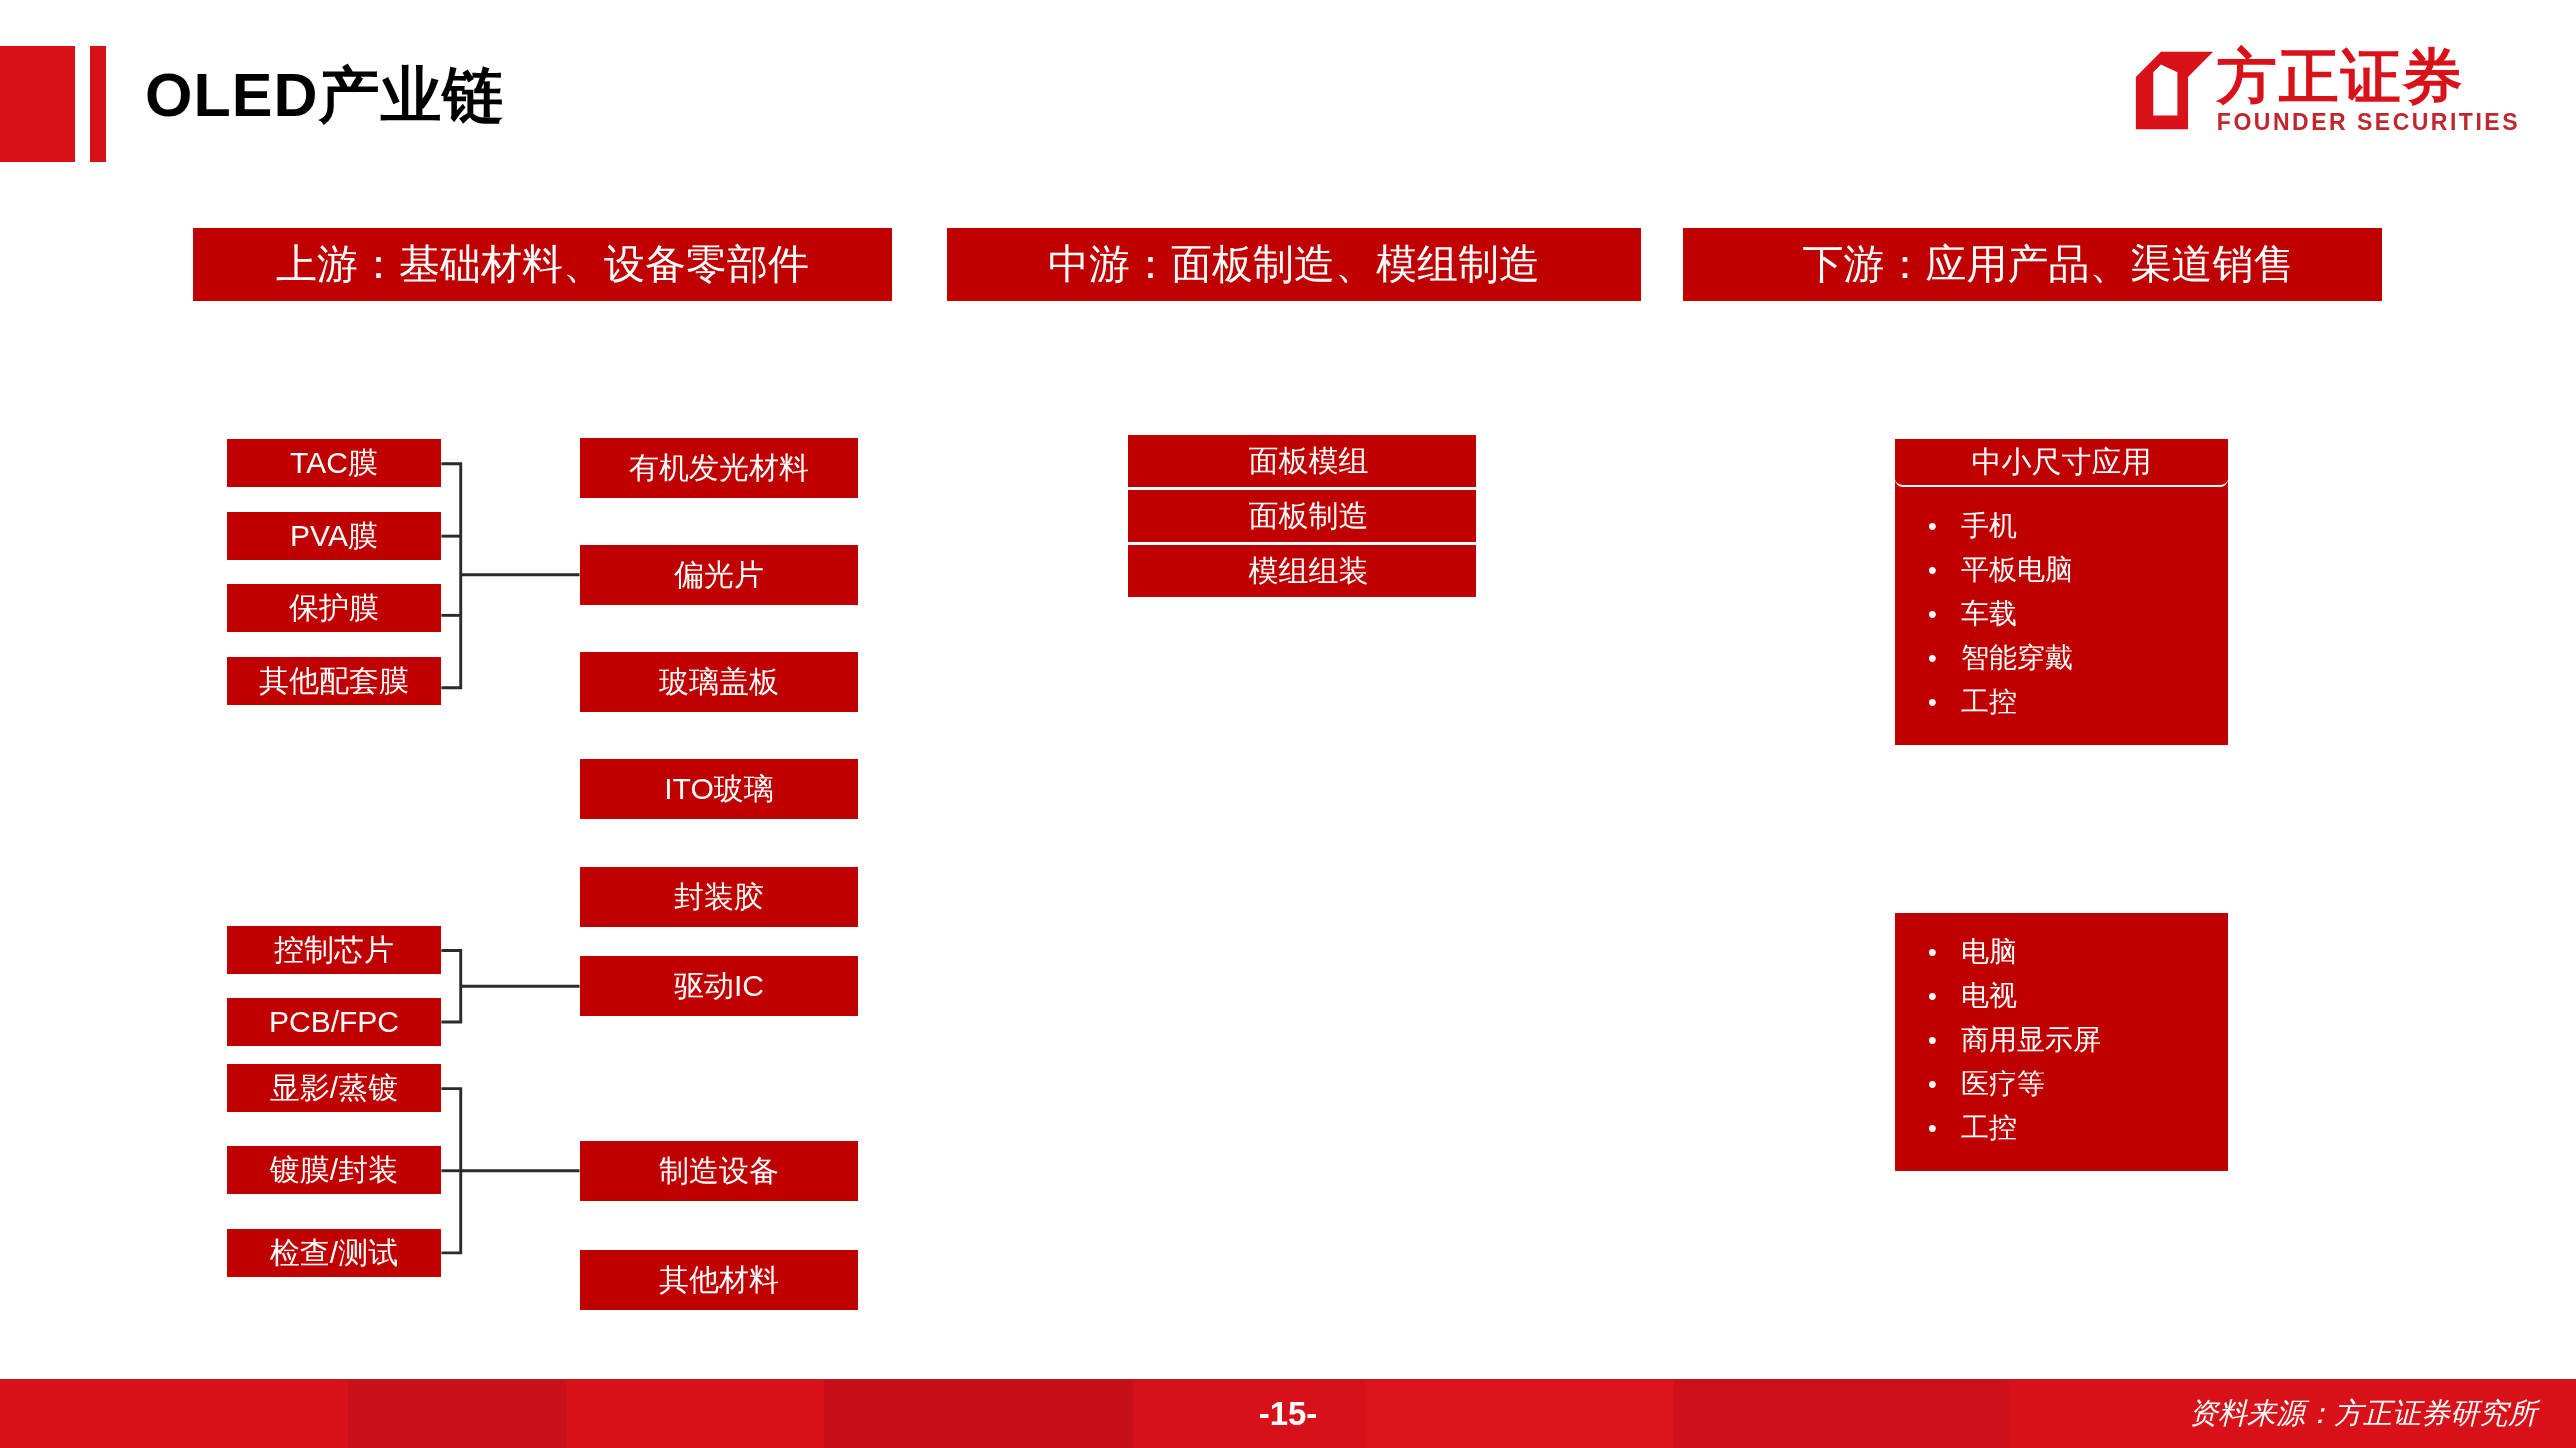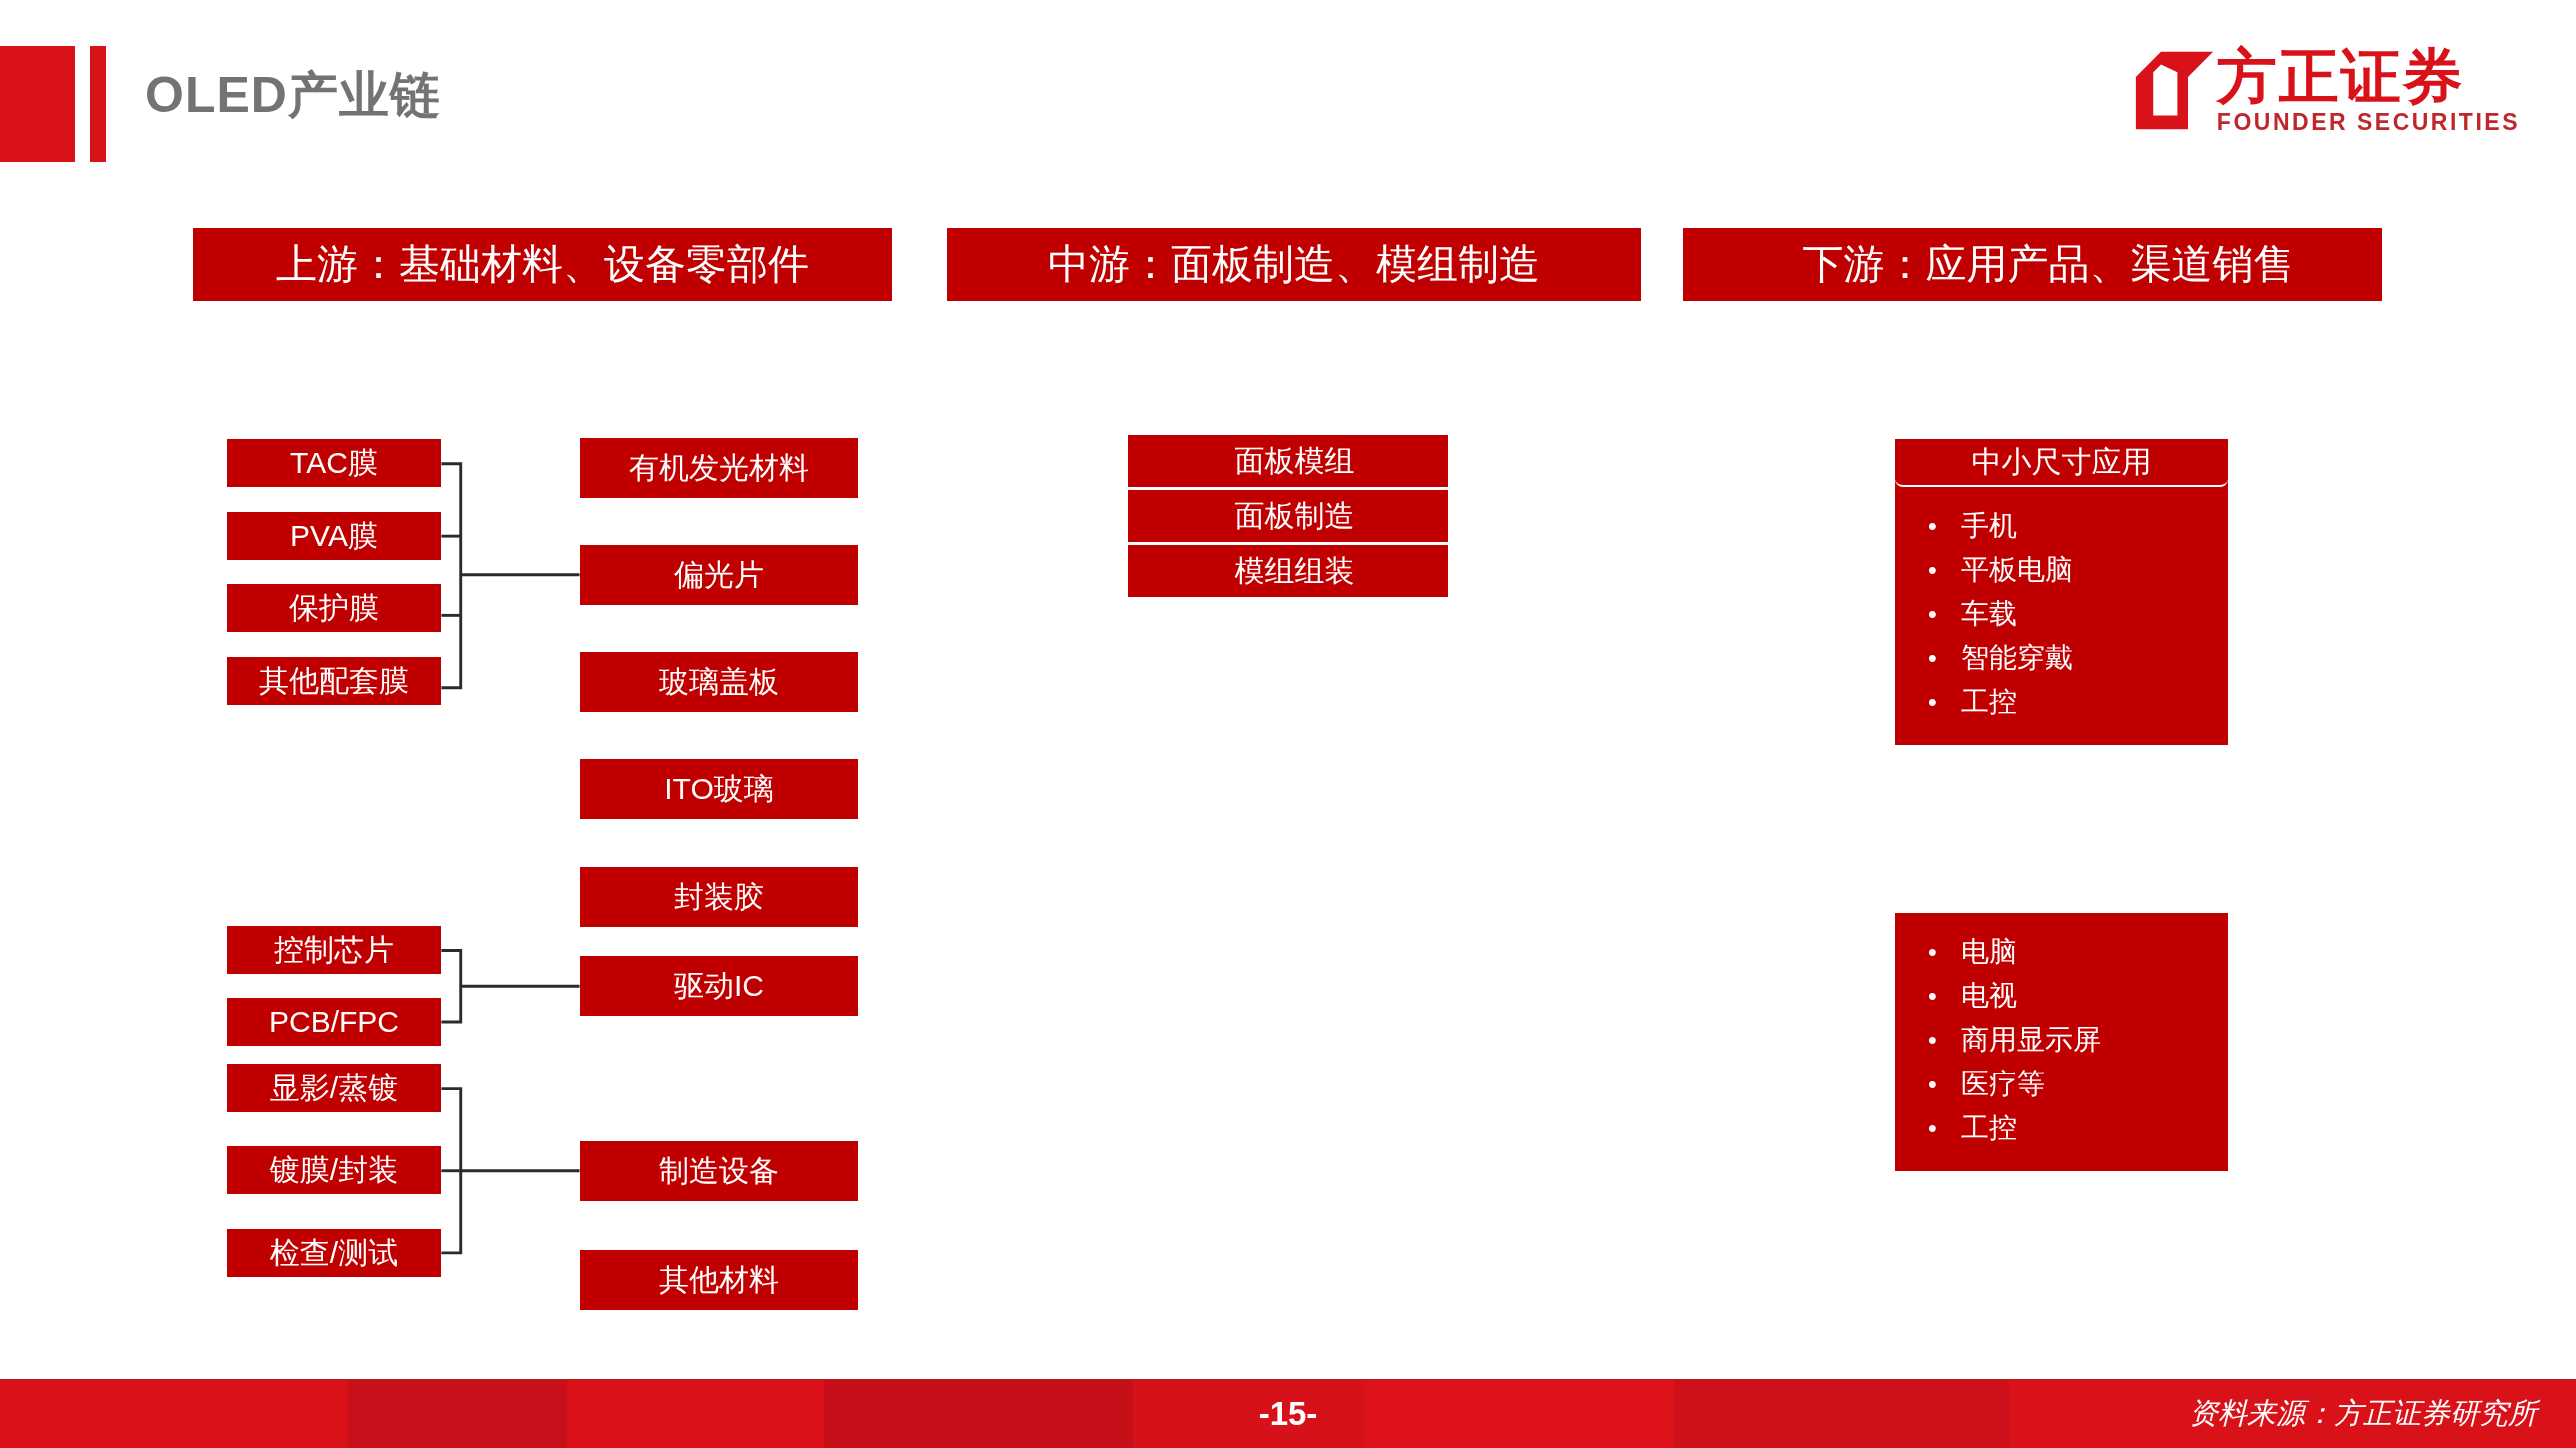--- a/index.html
+++ b/index.html
@@ -30,23 +30,23 @@
     left: 90px;
     top: 46px;
     width: 16.4px;
     height: 116px;
     background: #D9121A;
   }
   .page-title {
     position: absolute;
     left: 145px;
     top: 42px;
-    font-size: 50px;
+    font-size: 61px;
     font-weight: bold;
-    color: #737373;
+    color: #000000;
     letter-spacing: 1px;
     line-height: 106px;
     white-space: nowrap;
   }
 
   
   .logo-wrap {
     position: absolute;
     right: 56px;
     top: 37px;
@@ -110,21 +110,21 @@
     font-size: 30px;
     box-sizing: border-box;
     white-space: nowrap;
   }
 
   
   .node-left { left: 227px; width: 214px; height: 48px; }
   
   .node-right { left: 580px; width: 278px; height: 60px; }
   
-  .node-mid { left: 1128px; width: 320px; height: 52px; padding-left: 13px; }
+  .node-mid { left: 1128px; width: 348px; height: 52px; padding-left: 13px; }
 
   
   .connectors {
     position: absolute;
     left: 0;
     top: 0;
     width: 2576px;
     height: 1449px;
     pointer-events: none;
   }

